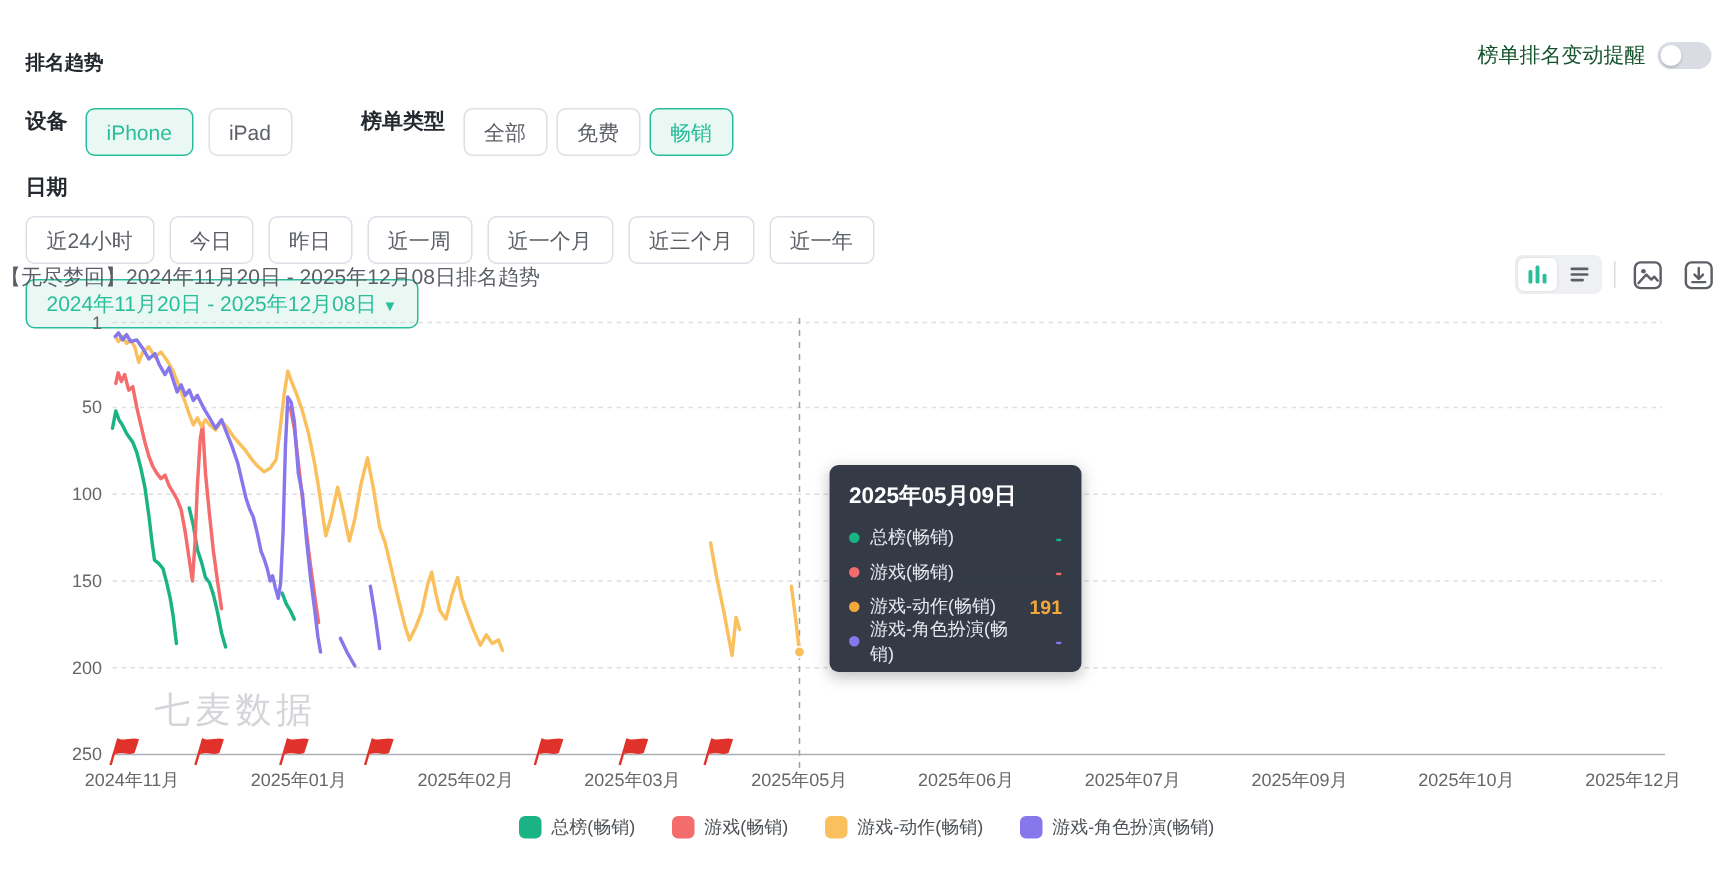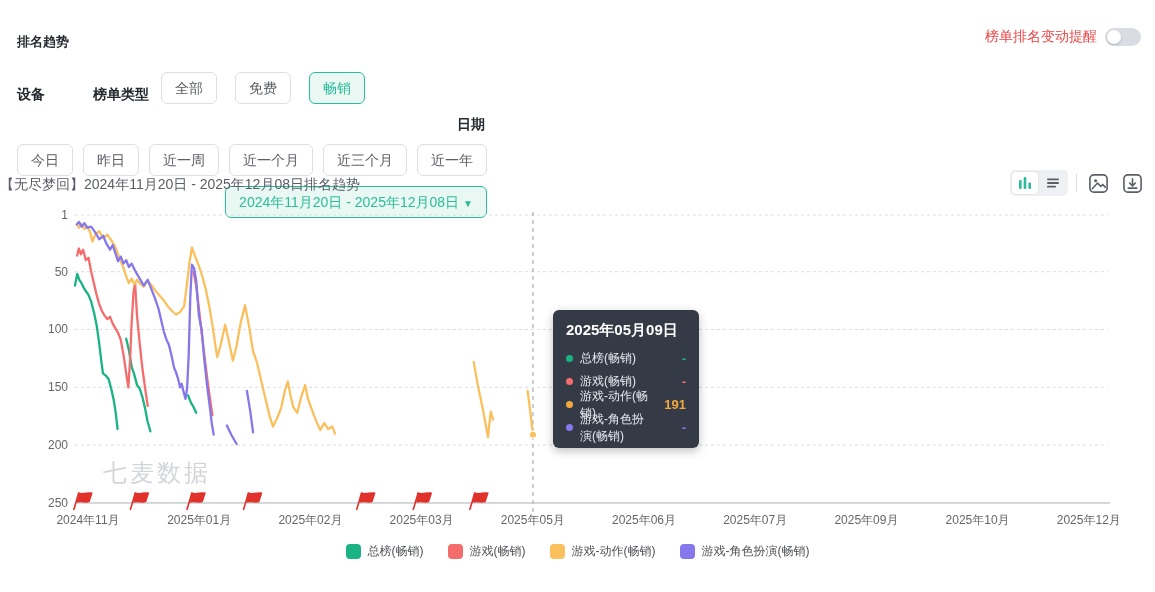--- a/index.html
+++ b/index.html
@@ -1,43 +1,43 @@
 <!DOCTYPE html>
 <html><head>
 <meta charset="utf-8">
 <style>
   html,body{margin:0;padding:0;background:#fff;}
   body{width:1155px;height:592px;font-family:"Liberation Sans","DejaVu Sans",sans-serif;color:#303133;position:relative;overflow:hidden;}
   .abs{position:absolute;}
   
   #page-title{left:17px;top:24px;font-size:13px;font-weight:700;color:#24292f;}
-  #reminder{right:14px;top:28px;display:flex;align-items:center;gap:8px;font-size:14px;color:#ef4444;}
+  #reminder{right:14px;top:28px;display:flex;align-items:center;gap:8px;font-size:14px;color:#14532d;}
   .toggle{width:36px;height:18px;border-radius:9px;background:#d9dde3;position:relative;cursor:pointer;display:inline-block;}
   .toggle .knob{position:absolute;left:2px;top:2px;width:14px;height:14px;border-radius:50%;background:#fff;box-shadow:0 1px 2px rgba(0,0,0,.2);}
   
-  .frow{left:17px;display:flex;align-items:flex-end;gap:10px;}
+  .frow{left:17px;display:flex;align-items:flex-start;gap:10px;}
   #row1{top:72px;}
   #row2{top:116px;flex-direction:column;}
   .flabel{font-size:14px;font-weight:700;color:#24292f;margin-right:2px;}
   .gap-left{margin-left:36px;}
   .pill{border:1px solid #dcdfe6;background:#fff;color:#5c6066;font-size:14px;line-height:1;padding:8px 13px;border-radius:6px;cursor:pointer;font-family:inherit;white-space:nowrap;}
   .pill.active{border-color:#2abd9b;color:#2abd9b;background:#eaf8f3;}
   .caret{font-size:10px;margin-left:4px;}
   
   #chart-title{top:176px;left:0;width:100%;text-align:left;font-size:14px;color:#5a5e66;}
   #chart-controls{top:170px;right:10px;display:flex;align-items:center;gap:8px;z-index:4;}
   .ctrl-group{background:#eef0f3;border-radius:5px;padding:2px;display:flex;gap:2px;}
   .seg{width:26px;height:22px;border:none;background:transparent;border-radius:4px;display:flex;align-items:center;justify-content:center;cursor:pointer;padding:0;}
   .seg.active{background:#fff;box-shadow:0 0 2px rgba(0,0,0,.12);}
   .ctrl-divider{width:1px;height:18px;background:#d8dbe0;}
   .icon-btn{width:26px;height:24px;background:transparent;border:none;padding:0;display:flex;align-items:center;justify-content:center;cursor:pointer;}
   
   #chart-svg{left:0;top:0;z-index:1;pointer-events:none;}
   
-  #tooltip{left:553px;top:310px;width:146px;background:rgba(44,51,63,.96);border-radius:6px;padding:11px 13px 9px 13px;z-index:5;box-shadow:0 3px 10px rgba(0,0,0,.25);box-sizing:border-box;}
+  #tooltip{left:553px;top:310px;width:168px;background:rgba(44,51,63,.96);border-radius:6px;padding:11px 13px 9px 13px;z-index:5;box-shadow:0 3px 10px rgba(0,0,0,.25);box-sizing:border-box;}
   #tooltip .tt-title{color:#fff;font-size:15px;font-weight:700;margin-bottom:7px;}
   .tt-row{display:flex;align-items:center;gap:7px;height:23px;}
   .tt-dot{width:7px;height:7px;border-radius:50%;flex:0 0 auto;}
   .tt-name{flex:1;font-size:12px;color:#e6e9ee;}
   .tt-val{font-size:13px;font-weight:700;text-align:right;min-width:26px;}
   
   #legend{top:543px;left:0;width:100%;display:flex;justify-content:center;gap:24px;z-index:2;}
   .lg-item{display:flex;align-items:center;gap:7px;cursor:pointer;}
   .lg-swatch{width:15px;height:15px;border-radius:4px;}
   .lg-label{font-size:12px;color:#4e5256;}
@@ -48,31 +48,36 @@
 <h1 class="abs" id="page-title">排名趋势</h1>
 <div class="abs" id="reminder">
   <span>榜单排名变动提醒</span>
   <span class="toggle">
       <span class="knob"></span>
     </span>
 </div>
 
 <div class="abs frow" id="row1">
   <span class="flabel">设备</span>
+  <span id="device-btns" style="display:flex;gap:10px;">
+      <button class="pill active">iPhone</button>
+      <button class="pill">iPad</button>
+    </span>
   <span class="flabel gap-left">榜单类型</span>
-  <span id="list-type-btns" style="display:flex;gap:18px;">
+  <span id="list-type-btns" style="display:flex;gap:6px;">
       <button class="pill">全部</button>
       <button class="pill">免费</button>
       <button class="pill active">畅销</button>
     </span>
 </div>
 
 <div class="abs frow" id="row2">
   <span class="flabel">日期</span>
   <span id="date-btns" style="display:flex;gap:10px;">
+      <button class="pill">近24小时</button>
       <button class="pill">今日</button>
       <button class="pill">昨日</button>
       <button class="pill">近一周</button>
       <button class="pill">近一个月</button>
       <button class="pill">近三个月</button>
       <button class="pill">近一年</button>
     </span>
   <button class="pill active">
     <span>2024年11月20日 - 2025年12月08日</span><span class="caret">▼</span>
   </button>

